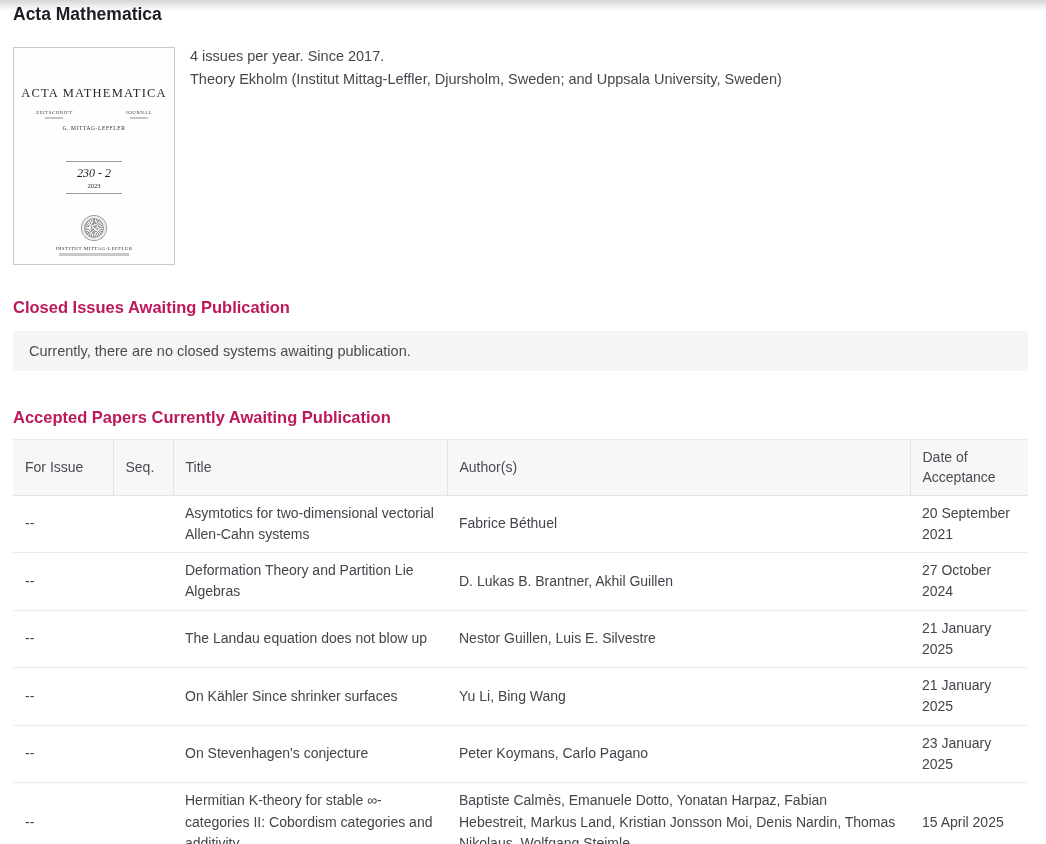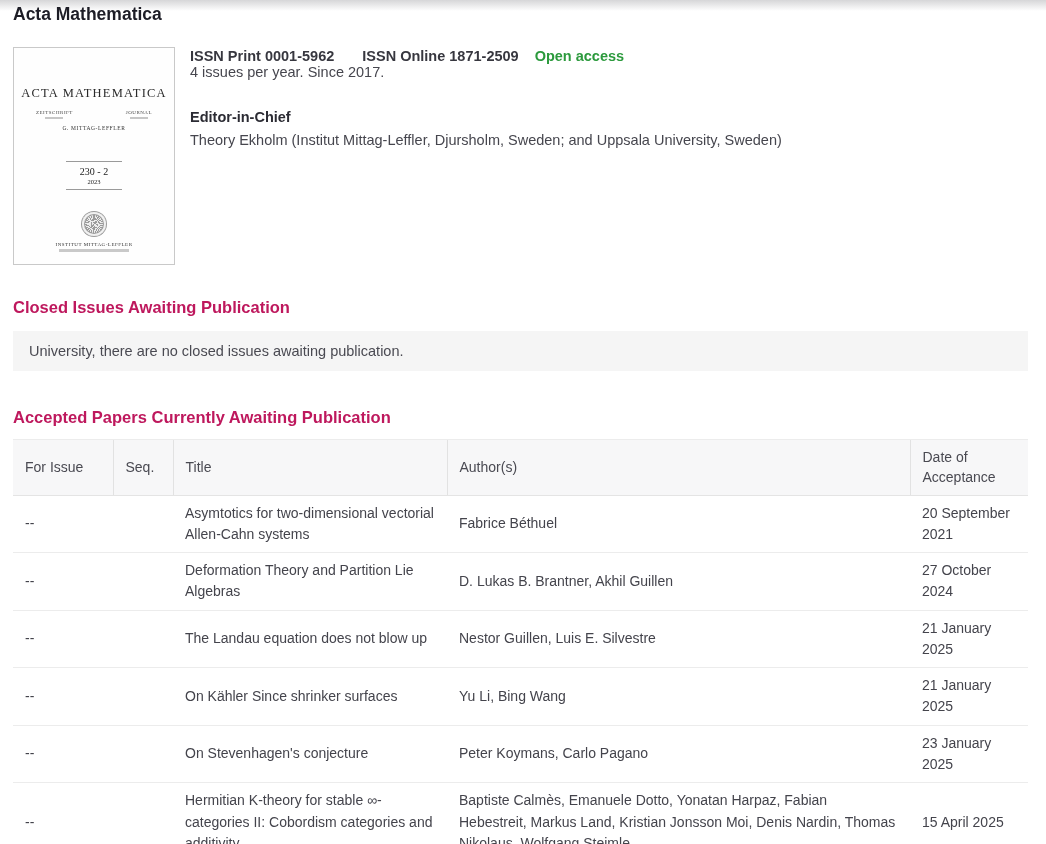--- a/index.html
+++ b/index.html
@@ -31,21 +31,21 @@
     color: #2a2a2a; text-align: center; position: relative;
   }
   .cover-title { margin-top: 38px; font-size: 12.5px; letter-spacing: 1.2px; white-space: nowrap; }
   .cover-row { display: flex; justify-content: space-between; padding: 0 22px; margin-top: 9px; }
   .cover-row span { font-size: 5px; letter-spacing: .5px; color: #444; }
   .cover-row span::after { content:""; display:block; width: 18px; height: 2px; background: #c6c6c6; margin: 2px auto 0; }
   .cover-editor { margin-top: 6px; font-size: 5.5px; letter-spacing: .6px; color: #333; }
   .cover-rule { width: 56px; height: 1px; background: #9a9a9a; margin: 0 auto; }
   .cover-rule.r1 { margin-top: 30px; margin-bottom: 4px; }
   .cover-rule.r2 { margin-top: 4px; }
-  .cover-vol { font-size: 10px; color: #222; }
+  .cover-vol { font-size: 12px; color: #222; font-style: italic; }
   .cover-year { font-size: 6.5px; color: #222; margin-top: 1px; }
   .cover-seal {
     width: 24px; height: 24px; border-radius: 50%;
     margin: 22px auto 0;
     background: repeating-conic-gradient(#8a8a8a 0deg 7deg, #e9e9e9 7deg 14deg);
     box-shadow: inset 0 0 0 2px #efefef, inset 0 0 0 3px #8a8a8a, 0 0 0 1px #8a8a8a;
     opacity: .85;
   }
   .cover-inst { margin-top: 6px; font-size: 5px; letter-spacing: .5px; color: #333; }
   .cover-inst-sub { width: 70px; height: 3px; margin: 2px auto 0; background: #c9c9c9; }
@@ -113,33 +113,27 @@
     <div class="cover-editor">G. MITTAG-LEFFLER</div>
     <div class="cover-rule r1"></div>
     <div class="cover-vol">230 - 2</div>
     <div class="cover-year">2023</div>
     <div class="cover-rule r2"></div>
     <div class="cover-seal"></div>
     <div class="cover-inst">INSTITUT MITTAG-LEFFLER</div>
     <div class="cover-inst-sub"></div>
   </div>
   <div class="journal-meta">
-    <div class="issn-line">
-      <span class="issn-print">ISSN Print 0001-5962</span>
-      <span class="issn-online">ISSN Online 1871-2509</span>
-      <a class="open-access">Open access</a>
-    </div>
     <div class="frequency">4 issues per year. Since 2017.</div>
-    <div class="eic-heading">Editor-in-Chief</div>
     <div class="eic-name">Theory Ekholm (Institut Mittag-Leffler, Djursholm, Sweden; and Uppsala University, Sweden)</div>
   </div>
 </div>
 
 <h2 class="section-heading closed-heading">Closed Issues Awaiting Publication</h2>
-<div class="notice">University, there are no closed issues awaiting publication.</div>
+<div class="notice">Currently, there are no closed systems awaiting publication.</div>
 
 <h2 class="section-heading accepted-heading">Accepted Papers Currently Awaiting Publication</h2>
 
 <div class="table-wrap">
   <table class="papers">
     <colgroup>
       <col class="col-for-issue">
         <col class="col-seq">
         <col class="col-title">
         <col class="col-authors">

